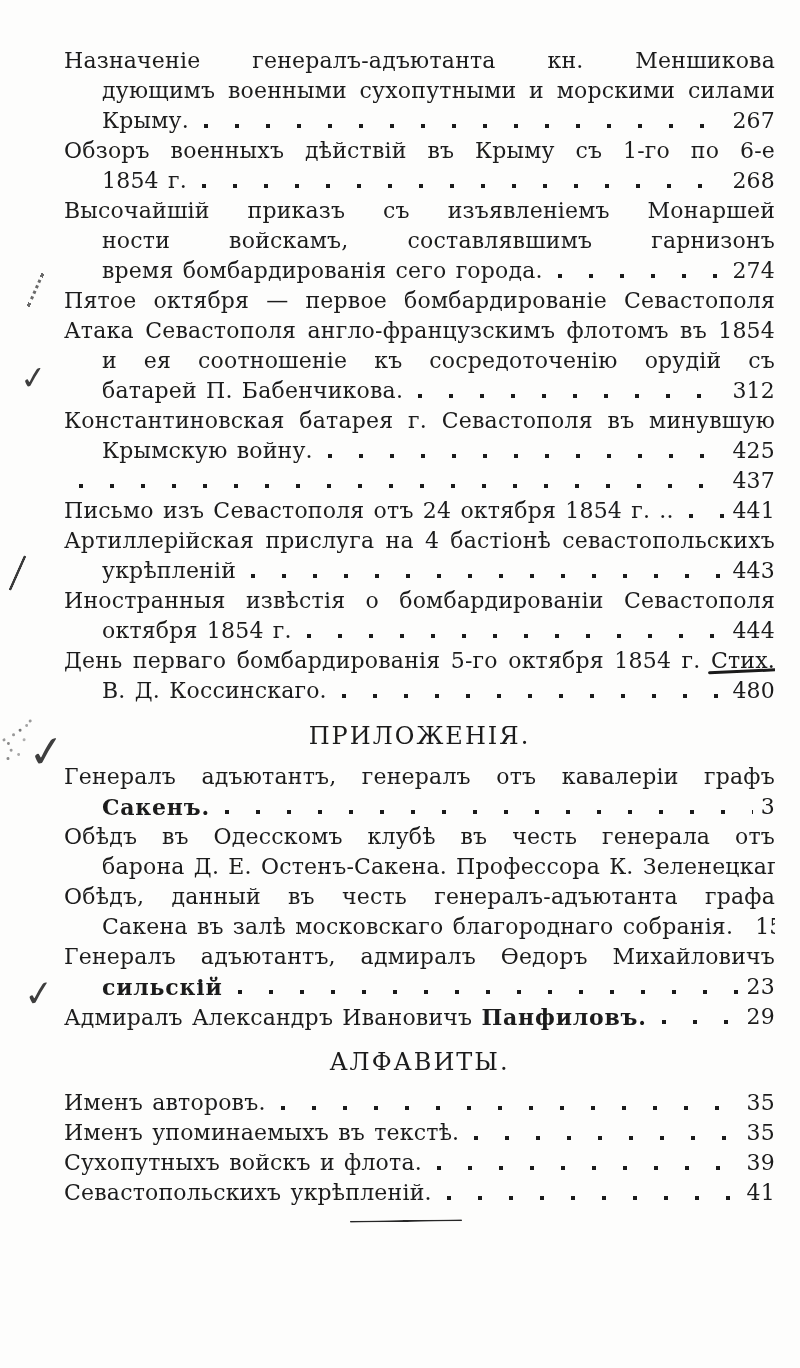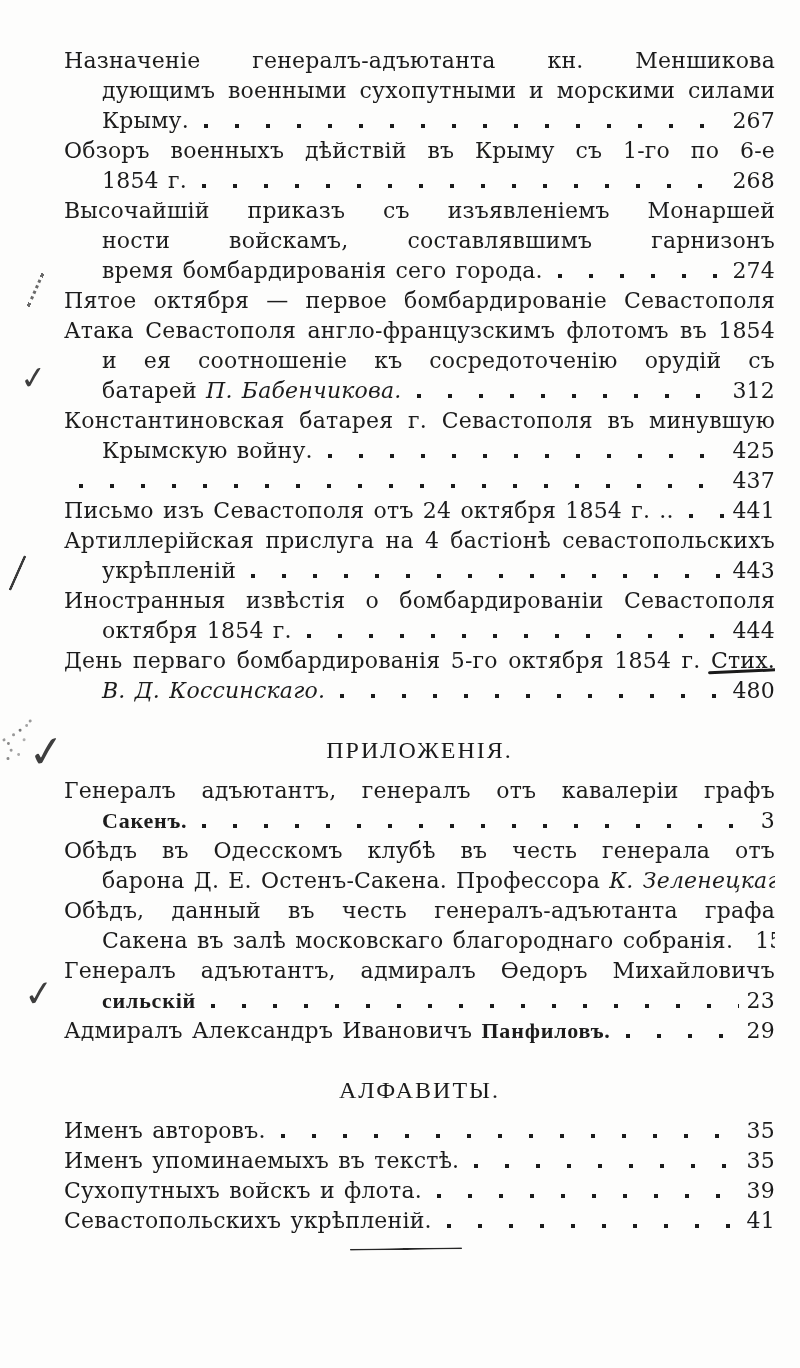--- a/index.html
+++ b/index.html
@@ -21,25 +21,25 @@
   .line.full { text-align:justify; text-align-last:justify; white-space:normal; }
   .line.indent { padding-left:38px; }
   .line.last { display:flex; }
   .line.last .txt { flex:0 0 auto; }
   .dots {
     flex:1 1 auto; height:30px; margin-left:14px; margin-right:8px;
     background-image:radial-gradient(circle 2.2px at 3px 20px, #1b1b1b 97%, rgba(0,0,0,0) 100%);
     background-size:31px 30px; background-repeat:repeat-x;
   }
   .pg { flex:0 0 auto; text-align:left; }
-  .it { font-style:italic; }
-  .bd { font-weight:bold; letter-spacing:0.8px;font-family:Liberation Serif, serif; }
+  .it { }
+  .bd { font-weight:bold; letter-spacing:0.8px; }
   .section-heading {
     text-align:center; font-size:24px; letter-spacing:2px;
-    line-height:32px; height:32px; margin:28px 0 10px;font-family:Liberation Serif, serif;
+    line-height:32px; height:32px; margin:14px 0 10px;
   }
   
   .uscr { position:relative; }
   .uscr::before {
     content:""; position:absolute; left:-3px; right:-36px; bottom:1px; height:3px;
     background:#1a1a1a; border-radius:2px; transform:rotate(-2.5deg);
   }
   .uscr::after {
     content:""; position:absolute; left:4px; right:-42px; bottom:-6px; height:2px;
     background:repeating-linear-gradient(90deg,#333 0 7px,rgba(0,0,0,0) 7px 10px);

